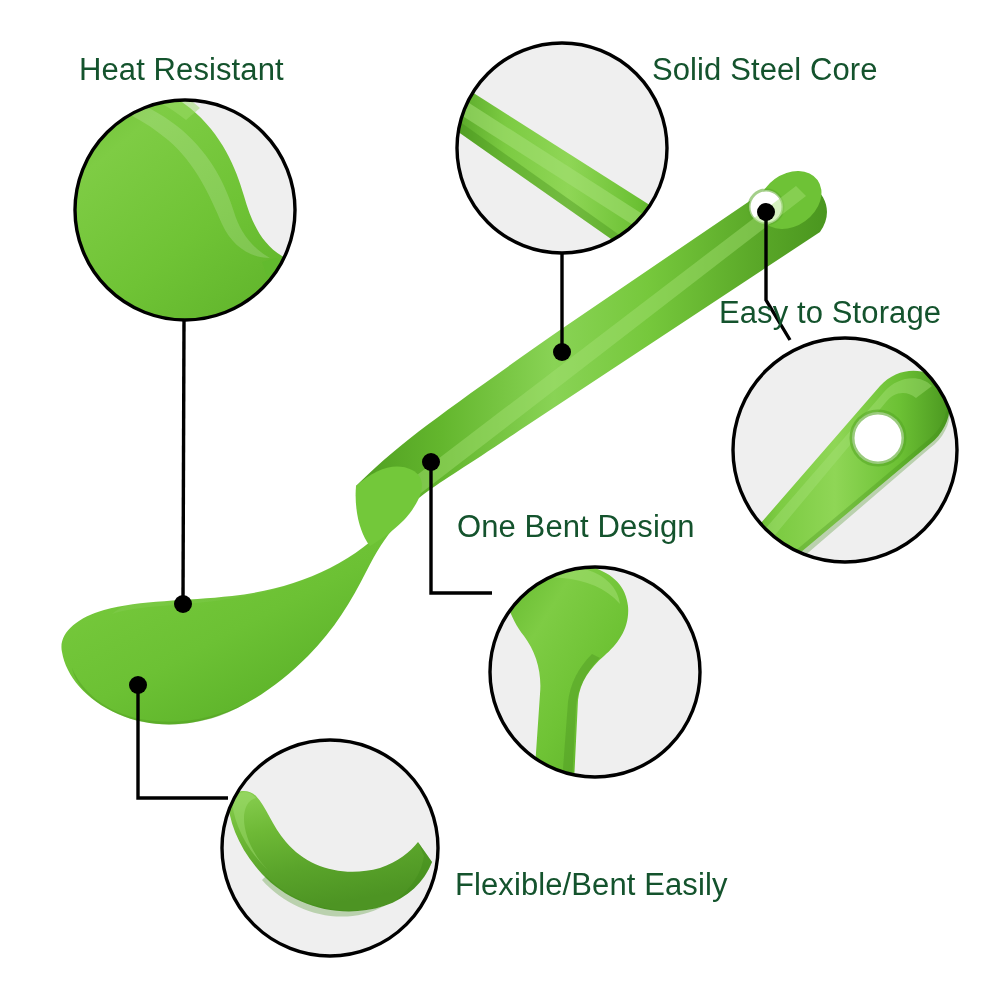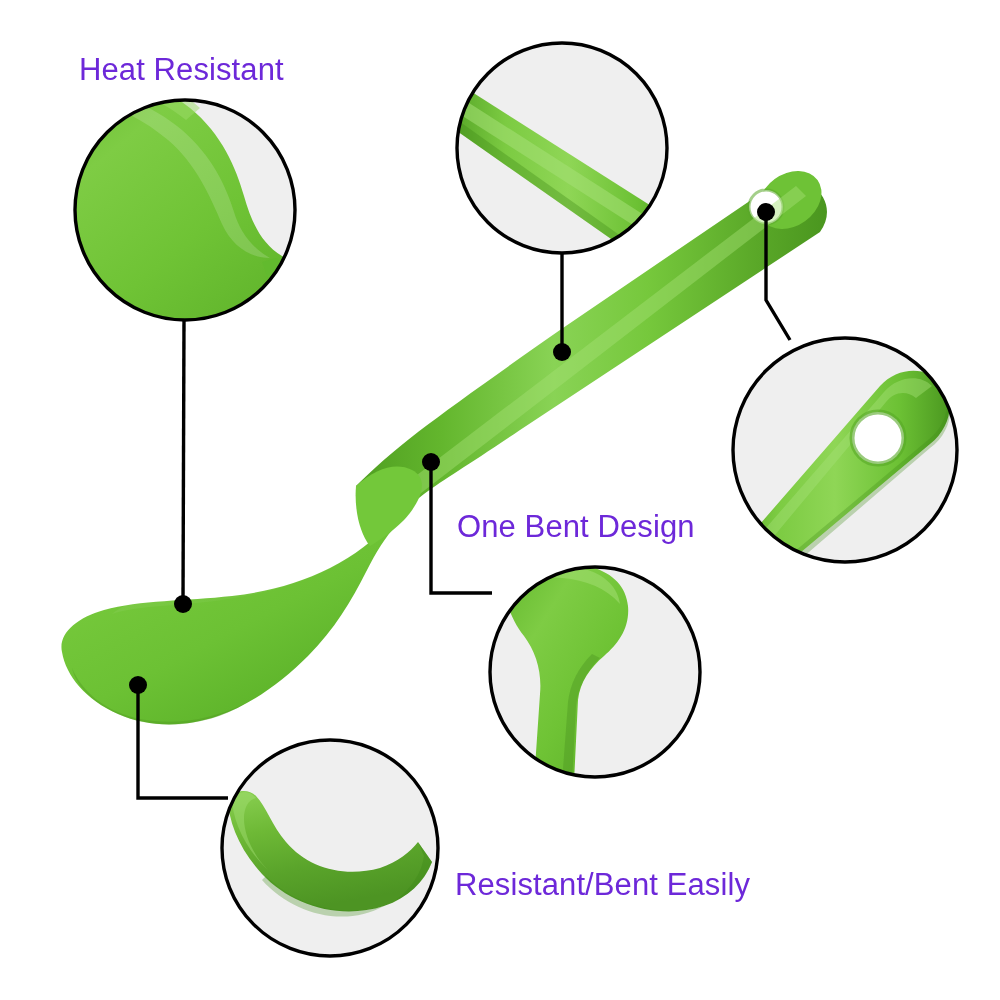--- a/index.html
+++ b/index.html
@@ -8,21 +8,21 @@
     width:1000px;height:1000px;
     background:#ffffff;
     font-family:"Liberation Sans","DejaVu Sans",sans-serif;
     overflow:hidden;
     position:relative;
   }
   #stage{position:relative;width:1000px;height:1000px;overflow:hidden;background:#fff;}
   #scene{position:absolute;inset:0;width:1000px;height:1000px;}
   .callout-label{
     position:absolute;
-    color:#6d28d9;
+    color:#14532d;
     font-size:31px;
     font-weight:400;
     white-space:nowrap;
     letter-spacing:0.1px;
     font-family:"Liberation Sans","DejaVu Sans",sans-serif;
     line-height:1;
     user-select:none;
   }
   .lbl-heat{left:79px;top:54px;}
   .lbl-steel{left:652px;top:54px;}
@@ -263,19 +263,21 @@
         <path d="M 418,842 L 432,862 C 426,878 414,892 396,900
                  C 412,888 422,872 424,856 Z" fill="#3f8a18" opacity="0.4"></path>
         <path d="M 266,876 C 296,906 342,918 384,906 C 344,928 292,914 262,880 Z" fill="#3f8a18" opacity="0.3"></path>
       </g>
       <circle cx="330" cy="848" r="108" fill="none" stroke="#000000" stroke-width="3.4"></circle>
     </g>
   </svg>
 
   <div class="callout-label lbl-heat">Heat Resistant</div>
 
-
+  <div class="callout-label lbl-steel">Solid Steel Core</div>
+
+  <div class="callout-label lbl-storage">Easy to Storage</div>
 
   <div class="callout-label lbl-onepiece">One Bent Design</div>
 
-  <div class="callout-label lbl-flex">Resistant/Bent Easily</div>
+  <div class="callout-label lbl-flex">Flexible/Bent Easily</div>
 
 </div>
 
 </body></html>

